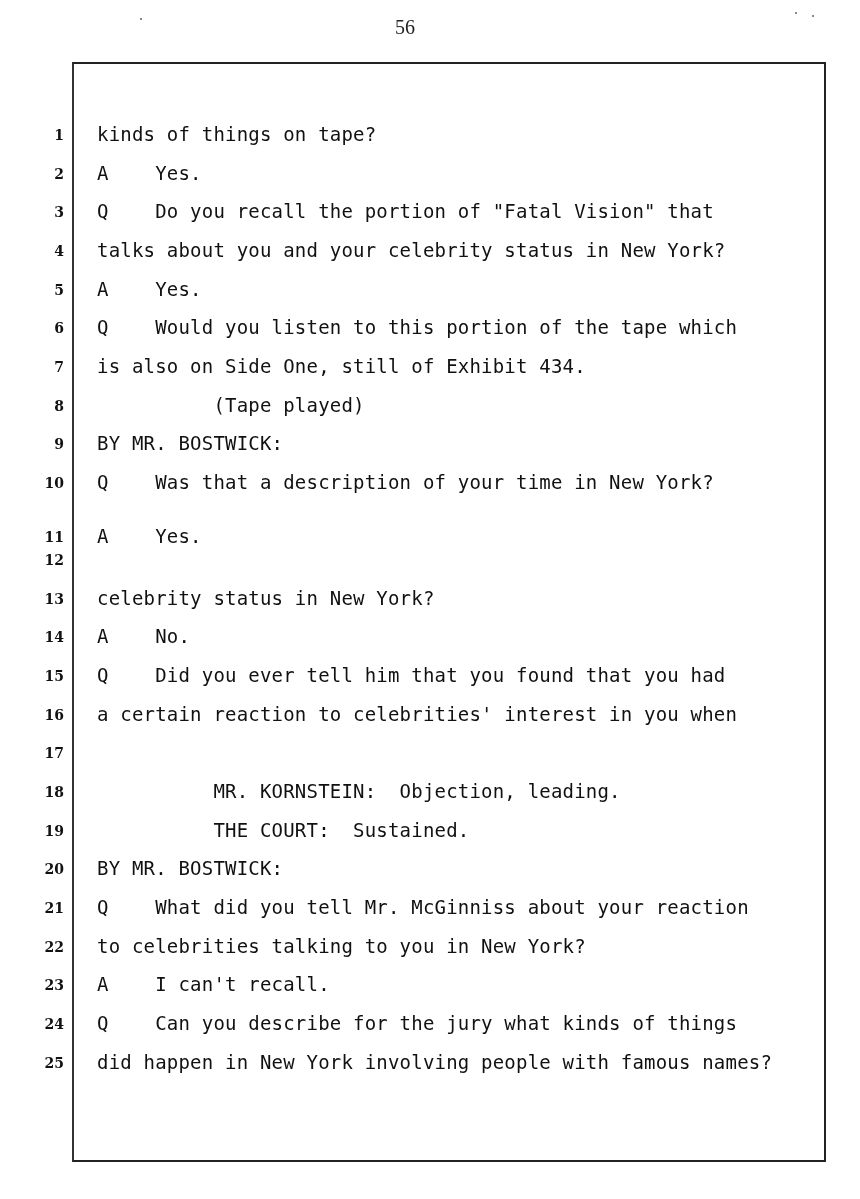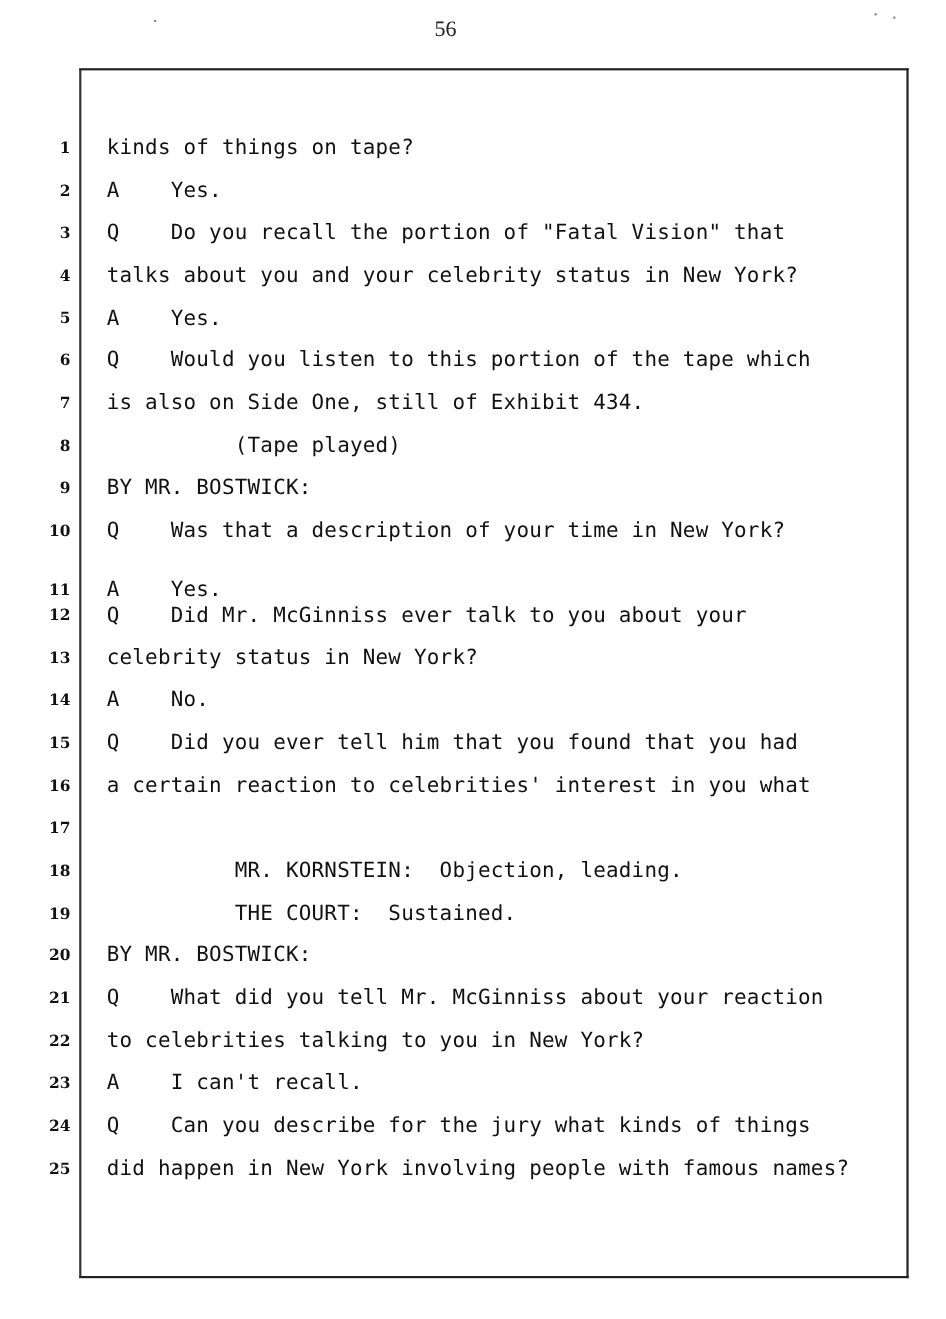--- a/index.html
+++ b/index.html
@@ -65,37 +65,36 @@
     <div class="line" style="top: 468.85px;">
       <span class="ln">10</span>
       <span class="txt">Q    Was that a description of your time in New York?</span>
     </div>
     <div class="line" style="top: 523px;">
       <span class="ln">11</span>
       <span class="txt">A    Yes.</span>
     </div>
     <div class="line" style="top: 546.15px;">
       <span class="ln">12</span>
-      <span class="txt">Q    Did Mr. McGinniss ever talk to you about your</span>
     </div>
     <div class="line" style="top: 584.8px;">
       <span class="ln">13</span>
       <span class="txt">celebrity status in New York?</span>
     </div>
     <div class="line" style="top: 623.45px;">
       <span class="ln">14</span>
       <span class="txt">A    No.</span>
     </div>
     <div class="line" style="top: 662.1px;">
       <span class="ln">15</span>
       <span class="txt">Q    Did you ever tell him that you found that you had</span>
     </div>
     <div class="line" style="top: 700.75px;">
       <span class="ln">16</span>
-      <span class="txt">a certain reaction to celebrities' interest in you what</span>
+      <span class="txt">a certain reaction to celebrities' interest in you when</span>
     </div>
     <div class="line" style="top: 739.4px;">
       <span class="ln">17</span>
     </div>
     <div class="line" style="top: 778.05px;">
       <span class="ln">18</span>
       <span class="txt">          MR. KORNSTEIN:  Objection, leading.</span>
     </div>
     <div class="line" style="top: 816.7px;">
       <span class="ln">19</span>

